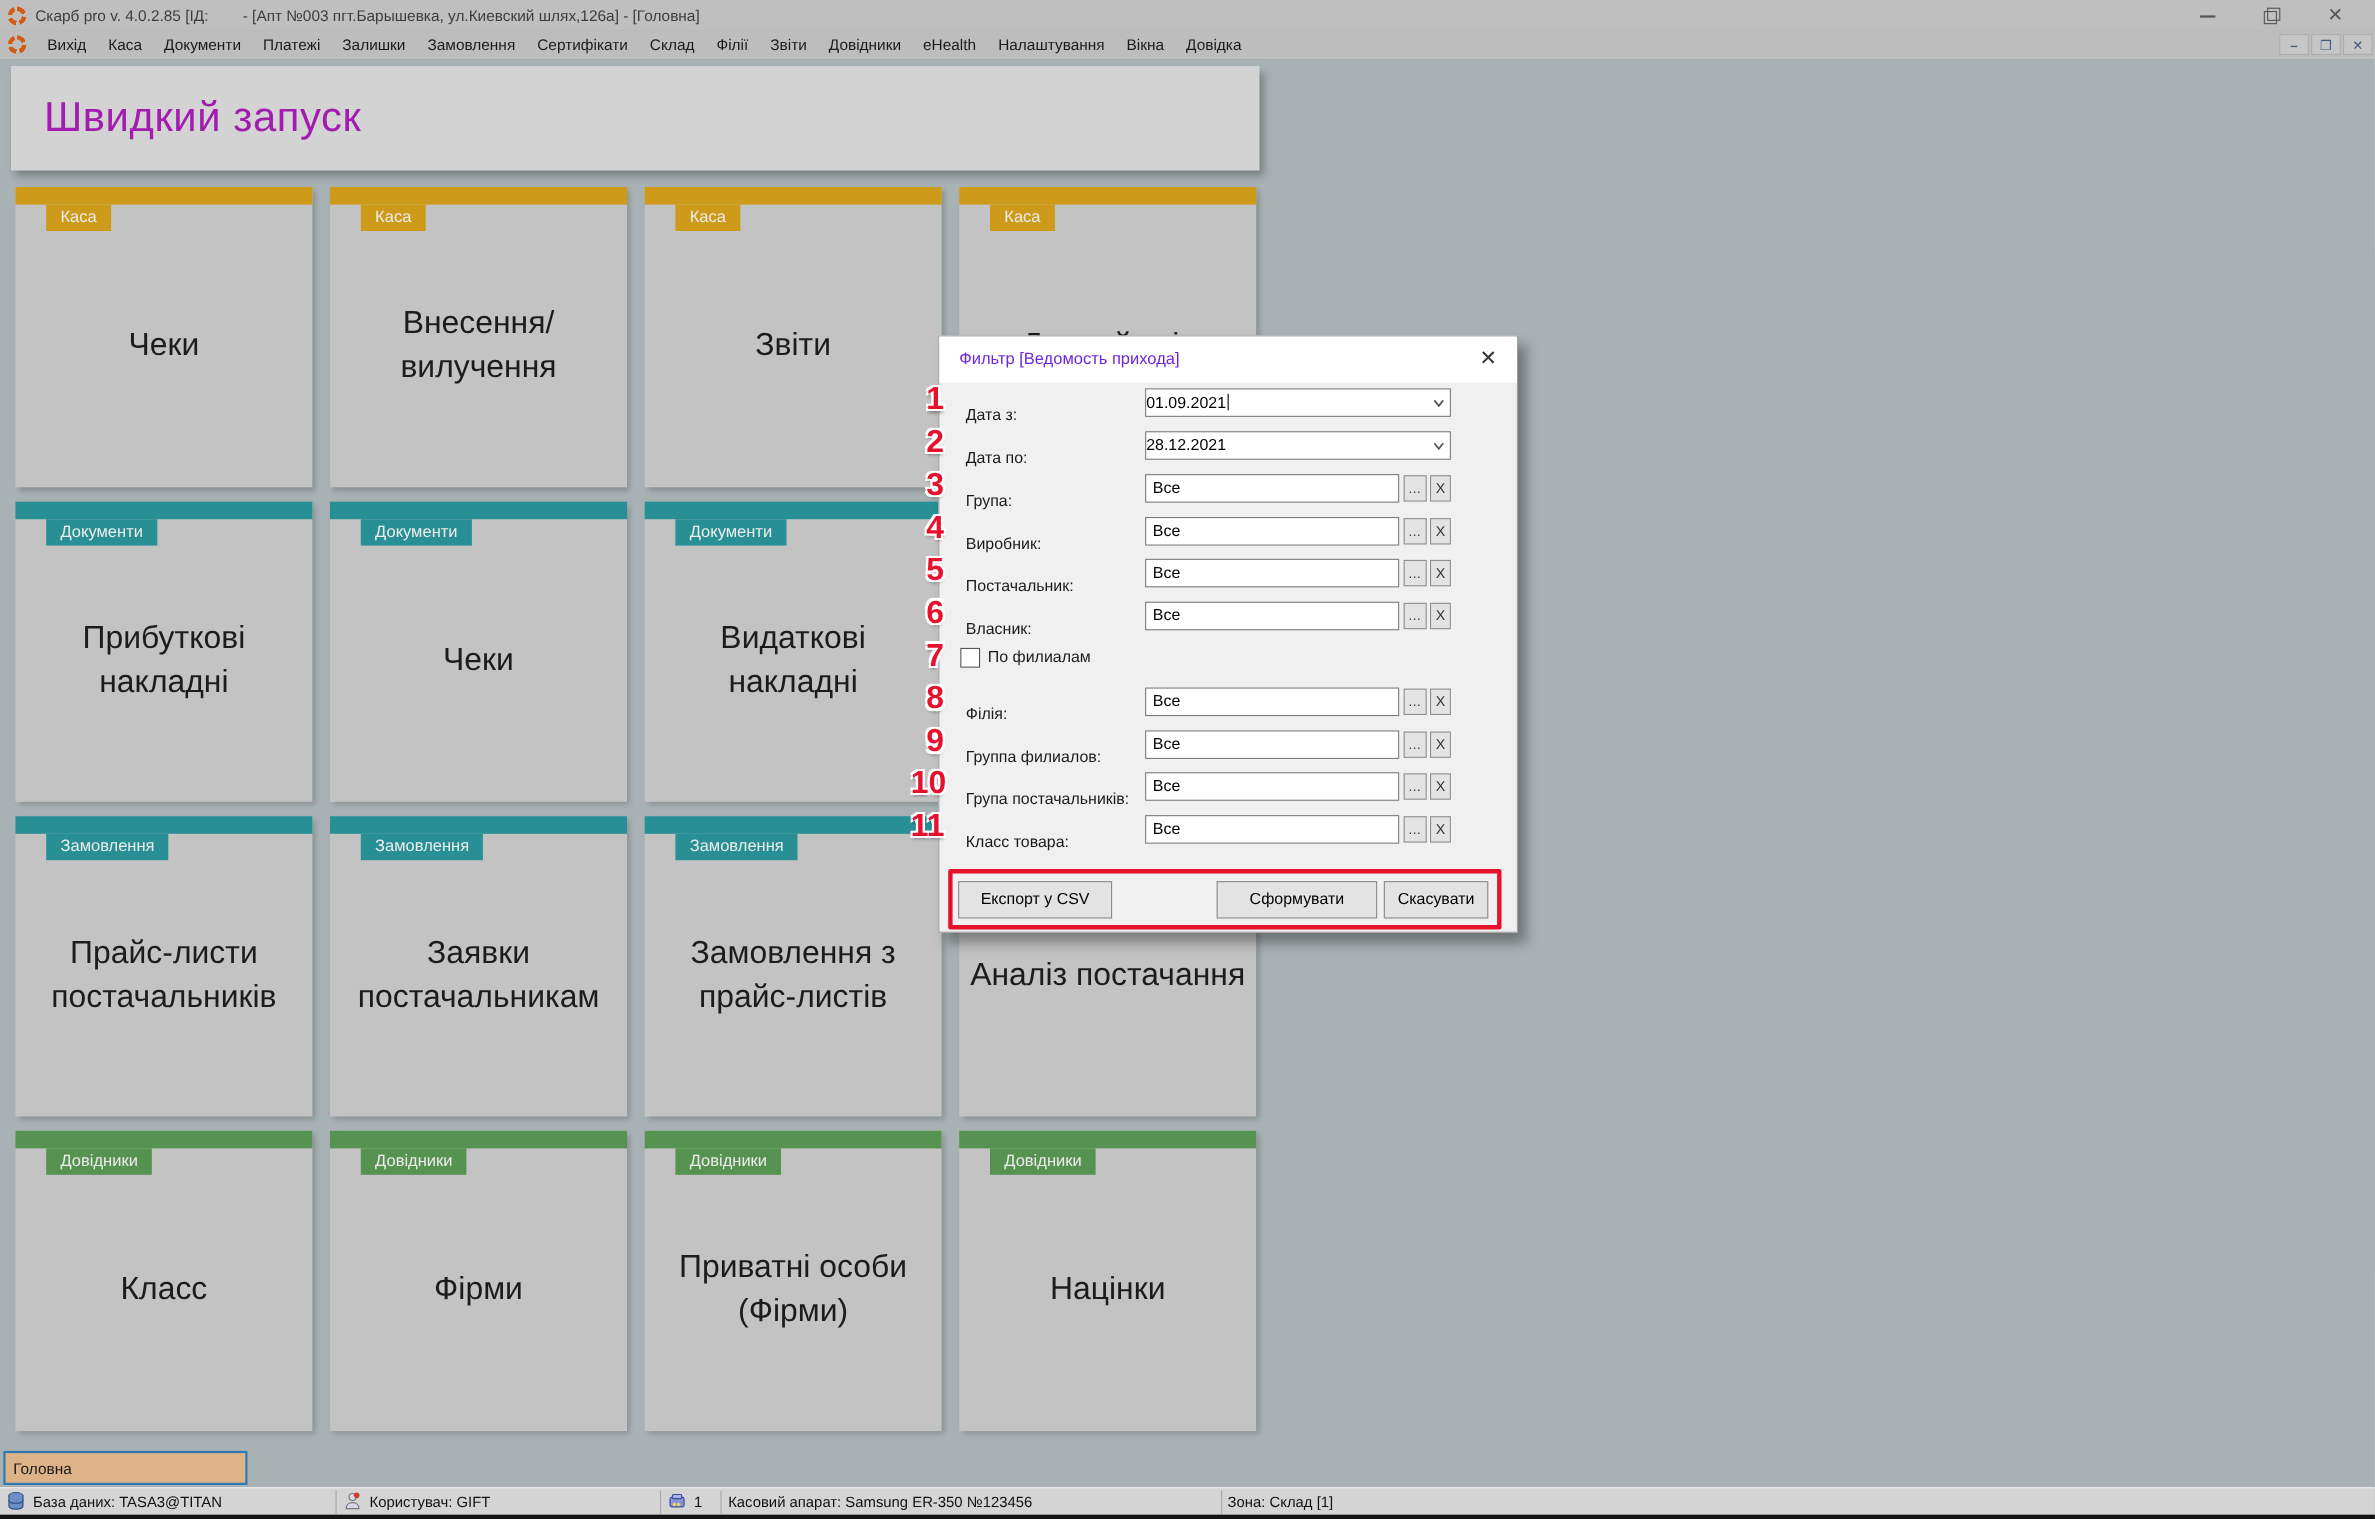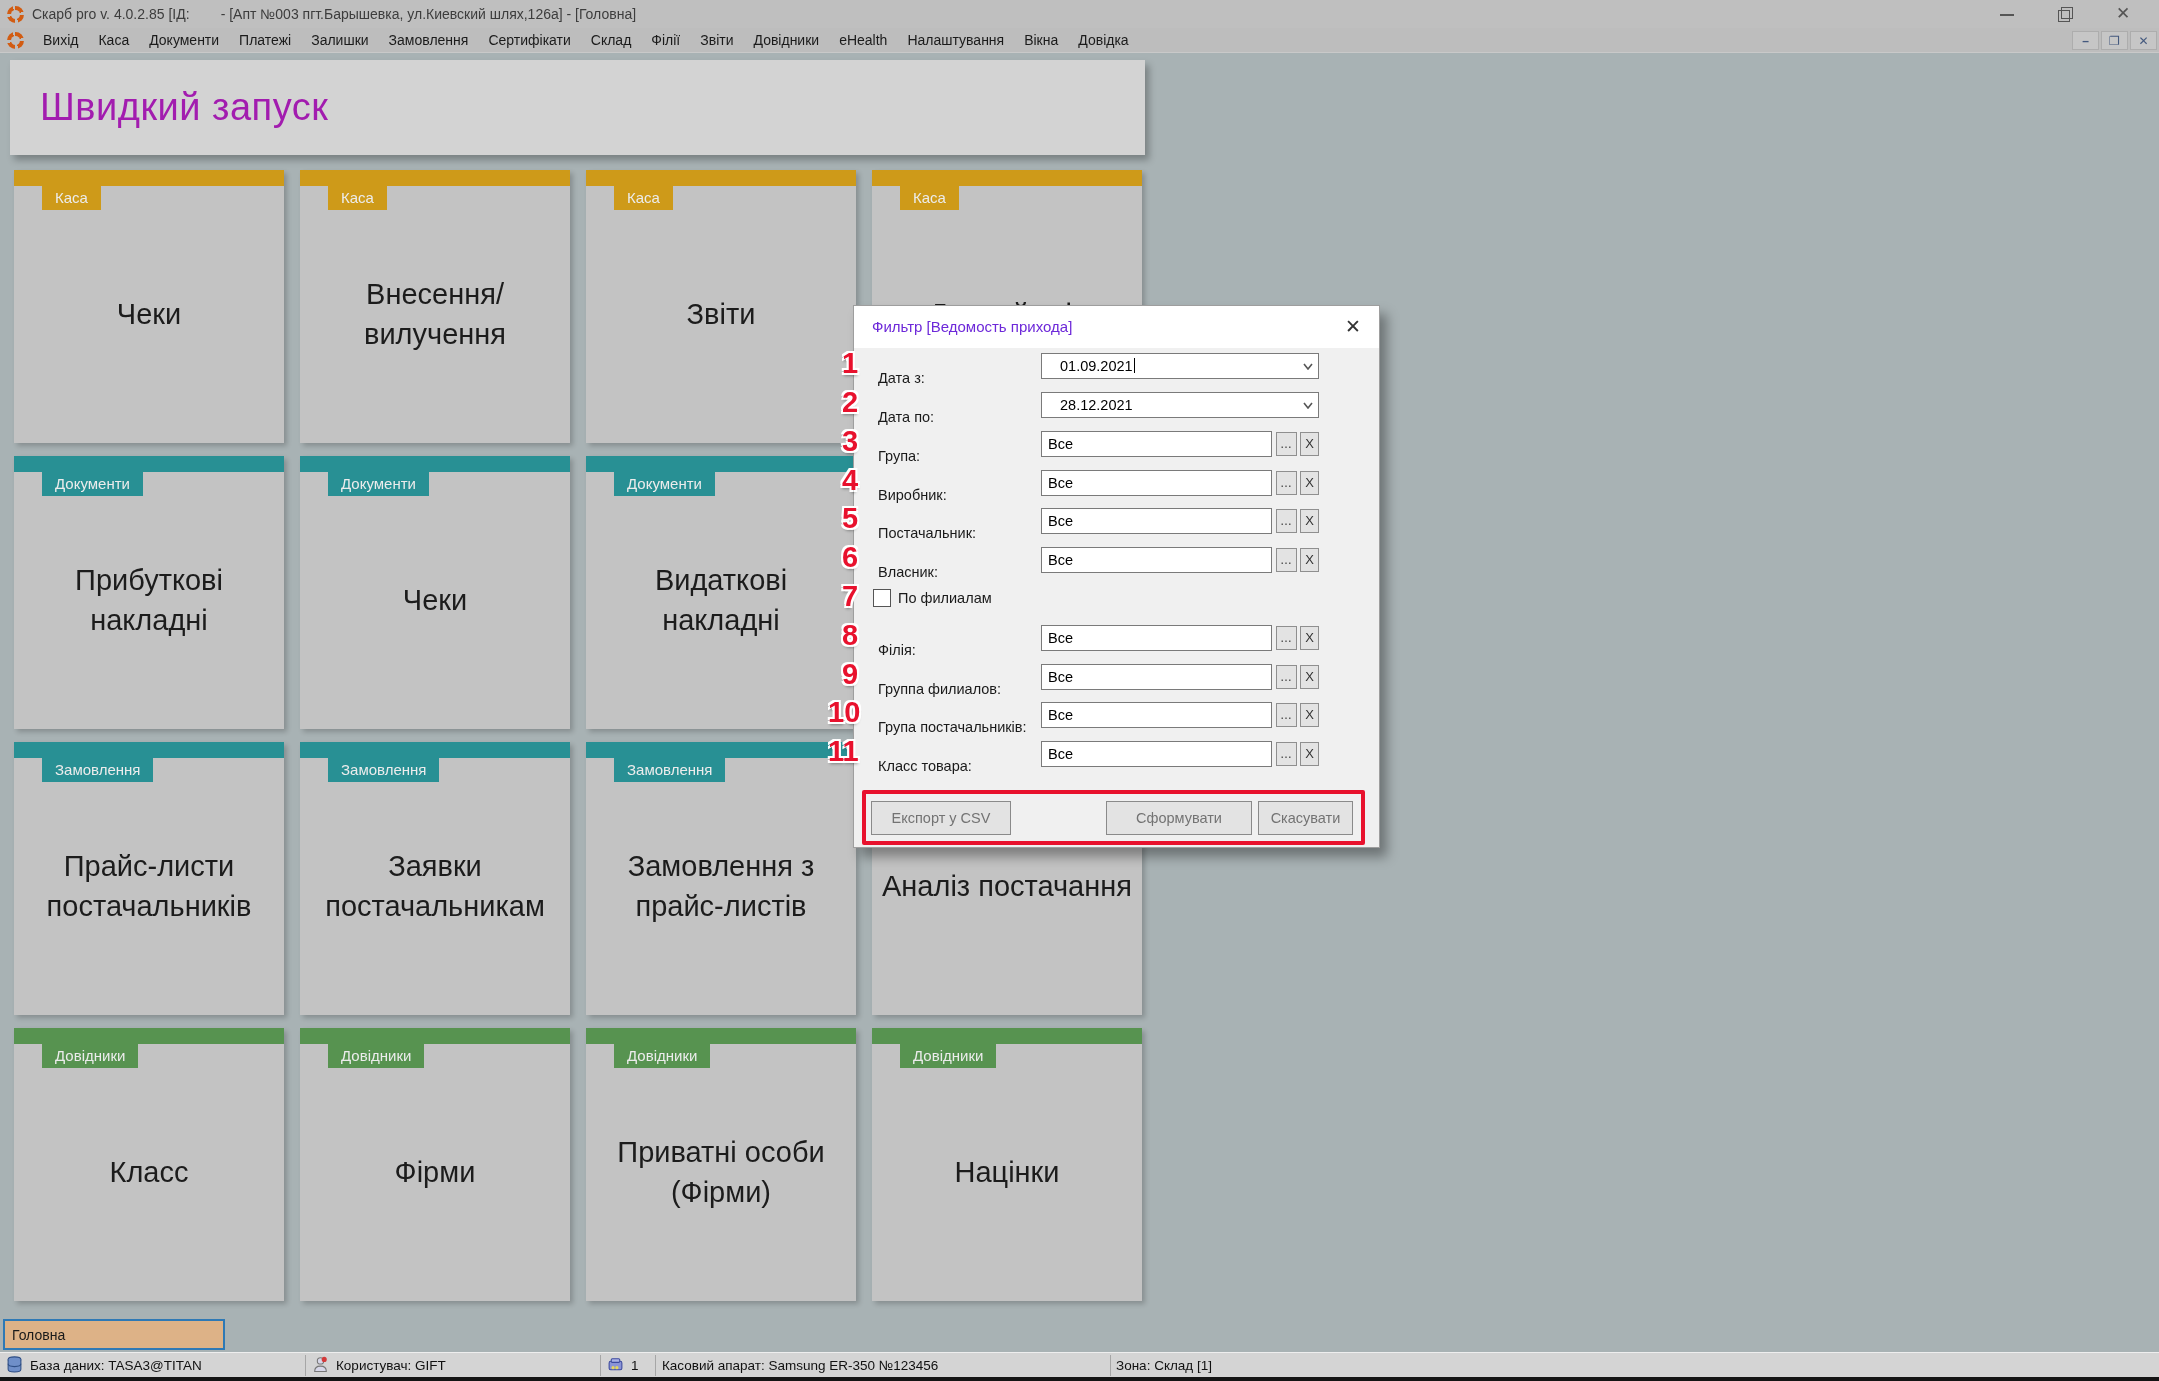--- a/index.html
+++ b/index.html
@@ -39,34 +39,34 @@
   .tile-label { position:absolute; left:0; top:16px; right:0; bottom:0; display:flex; align-items:center; justify-content:center; text-align:center; font-size:29px; color:#1c1c1c; line-height:1.35; padding:0 10px; word-break:break-word; }
 
   
   .dialog { position:absolute; left:853px; top:305px; width:527px; height:543px; background:#f0f0f0; border:1px solid #9e9e9e; box-shadow:7px 9px 11px rgba(0,0,0,0.35); }
   .dlg-titlebar { position:absolute; left:0; top:0; width:100%; height:42px; background:#ffffff; }
   .dlg-title { position:absolute; left:18px; top:12px; font-size:15px; color:#6d28d9; }
   .dlg-close { position:absolute; right:14px; top:9px; font-size:19px; color:#333; width:24px; height:24px; text-align:center; line-height:24px; cursor:default; }
   .dlg-row { position:absolute; left:0; width:100%; height:26px; }
   .dlg-label { position:absolute; left:24px; top:17px; font-size:14.5px; color:#1a1a1a; white-space:nowrap; }
   .dlg-input-wrap { position:absolute; left:187px; top:0; width:278px; height:26px; }
-  .combo { position:absolute; left:0; top:0; width:278px; height:26px; background:#fff; border:1px solid #7a7a7a; font-size:14.5px; color:#000; padding:4px 22px 0 18px; }
+  .combo { position:absolute; left:0; top:0; width:278px; height:26px; background:#fff; border:1px solid #7a7a7a; font-size:14.5px; color:#000; padding:4px 22px 0 0; }
   .combo-caret { display:inline-block; width:1px; height:15px; background:#000; vertical-align:-2px; margin-left:1px; }
   .combo-arrow { position:absolute; right:5px; top:9px; width:10px; height:7px; }
   .lookup-input { position:absolute; left:0; top:0; width:231px; height:26px; background:#fff; border:1px solid #7a7a7a; font-size:14.5px; color:#000; padding:4px 6px 0 6px; }
   .mini-btn { position:absolute; top:1px; height:24px; background:#e3e3e3; border:1px solid #8f8f8f; font-size:12px; color:#333; text-align:center; line-height:22px; cursor:default; }
   .btn-ellipsis { left:235px; width:21px; letter-spacing:1px; }
   .btn-x { left:259px; width:19px; font-size:13px; }
   .checkbox { position:absolute; left:19px; top:3px; width:18px; height:18px; background:#fff; border:1.5px solid #555; }
   .checkbox-label { position:absolute; left:44px; top:4px; font-size:14.5px; color:#1a1a1a; }
   .ann-num { position:absolute; top:-6px; font-size:29px; font-weight:bold; color:#e8112d;
              text-shadow:-2px -2px 0 #fff,2px -2px 0 #fff,-2px 2px 0 #fff,2px 2px 0 #fff,0 3px 3px rgba(0,0,0,0.35); }
   .ann-1digit { left:-12px; } .ann-2digit { left:-26px; }
   .ann-rect { position:absolute; left:8px; top:484px; width:503px; height:55px; border:4px solid #e8112d; border-radius:2px; pointer-events:none; }
-  .dlg-btn { position:absolute; top:495px; height:34px; background:#e3e3e3; border:1px solid #8a8a8a; font-size:14.5px; color:#737373; text-align:center; font-family:inherit; cursor:default; }
+  .dlg-btn { position:absolute; top:495px; height:34px; background:#e3e3e3; border:1px solid #8a8a8a; font-size:14.5px; color:#000000; text-align:center; font-family:inherit; cursor:default; }
   .dlg-btn-csv { left:17px; width:140px; }
   .dlg-btn-form { left:252px; width:146px; }
   .dlg-btn-cancel { left:404px; width:95px; }
 
   
   .home-tab { position:absolute; left:3px; top:1319px; width:222px; height:31px; background:#ddb287; border:2px solid #2e79b5; font-size:14px; color:#1a1a1a; display:flex; align-items:center; padding-left:7px; }
   .statusbar { position:absolute; left:0; top:1352px; width:100%; height:25px; background:#d4d4d4; border-top:1px solid #eee; }
   .status-seg { position:absolute; top:0; height:25px; display:flex; align-items:center; gap:7px; font-size:13.5px; color:#111; }
   .status-sep { position:absolute; top:2px; width:1px; height:21px; background:#a6a6a6; }
   .bottom-strip { position:absolute; left:0; top:1377px; width:100%; height:4px; background:#141414; }

